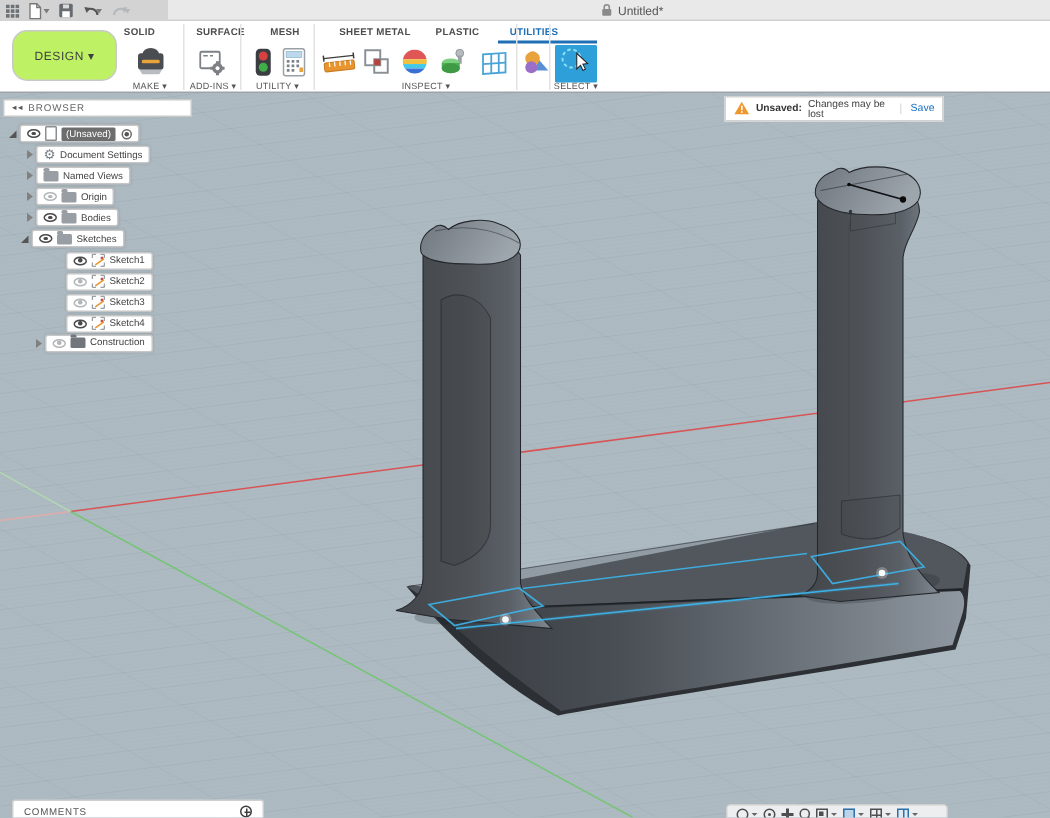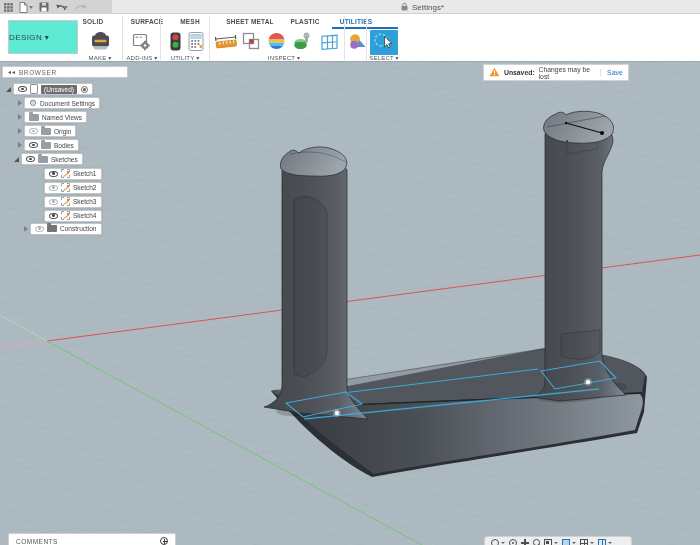--- a/index.html
+++ b/index.html
@@ -8,21 +8,21 @@
 
   
   .titlebar{position:absolute;top:0;left:0;width:700px;height:14px;background:#e9e9e9;border-bottom:1px solid #cfcfcf;z-index:40}
   .qat{position:absolute;left:0;top:0;width:112px;height:14px;background:#d3d3d3;display:flex;align-items:center;gap:6px;padding:0 4px}
   .qat svg{display:block}
   .qcaret{width:0;height:0;border-left:2.5px solid transparent;border-right:2.5px solid transparent;border-top:3px solid #7a7a7a;margin-left:-3px}
   .doc-title{position:absolute;left:401px;top:2px;display:flex;align-items:center;gap:4px;font-size:8px;color:#555}
 
   
   .ribbon{position:absolute;top:14px;left:0;width:700px;height:48px;background:#fff;border-bottom:1px solid #9fa4a8;z-index:40}
-  .design-btn{position:absolute;left:8px;top:6px;width:70px;height:34px;background:#5eead4;border:1px solid #c9c9c9;border-radius:0;font-size:8px;color:#3f3f3f;display:flex;align-items:center;letter-spacing:.4px}
+  .design-btn{position:absolute;left:8px;top:6px;width:70px;height:34px;background:#bef264;border:1px solid #c9c9c9;border-radius:10px;font-size:8px;color:#3f3f3f;display:flex;align-items:center;justify-content:center;letter-spacing:.4px}
   .tab{position:absolute;top:2px;height:11px;font-size:6.5px;font-weight:bold;color:#4d4d4d;letter-spacing:.2px;text-align:center;line-height:11px}
   .tab.active{color:#1f6fb5}
   .tab-underline{position:absolute;left:332px;top:13px;width:66px;height:2px;background:#1f6fb5}
   .rsep{position:absolute;top:2px;height:44px;width:1px;background:#e3e3e3}
   .ricon{position:absolute;top:17px;cursor:default}
   .rlabel{position:absolute;top:40px;height:8px;font-size:6px;color:#555;text-align:center;line-height:8px;letter-spacing:.2px}
   .select-btn{position:absolute;left:370px;top:16px;width:28px;height:25px;background:#2f9fd9;border-radius:1px;display:flex;align-items:center;justify-content:center}
 
   
   .viewport{position:absolute;top:62px;left:0;width:700px;height:483px;background:#adbac2;z-index:1}
@@ -127,21 +127,21 @@
           <path d="M10.8,2.6 L6.8,3.4 L9.2,6.6 Z" fill="#b5b8bb"></path>
         </svg>
         <span class="qcaret" style="border-top-color:#b5b8bb"></span>
       </span>
   </div>
   <div class="doc-title">
     <span><svg width="7" height="9">
           <path d="M1.8,4 V2.9 a1.7,1.7 0 0 1 3.4,0 V4" fill="none" stroke="#8a8a8a" stroke-width="1"></path>
           <rect x=".5" y="4" width="6" height="4.5" rx=".8" fill="#8a8a8a"></rect>
         </svg></span>
-    <span>Settings*</span>
+    <span>Untitled*</span>
   </div>
 </div>
 
 <div class="ribbon">
   <div class="design-btn">
       <span>DESIGN ▾</span>
     </div>
 
   <div class="tab" style="left:73px;width:40px">SOLID</div>
   <div class="tab" style="left:123px;width:48px">SURFACE</div>

